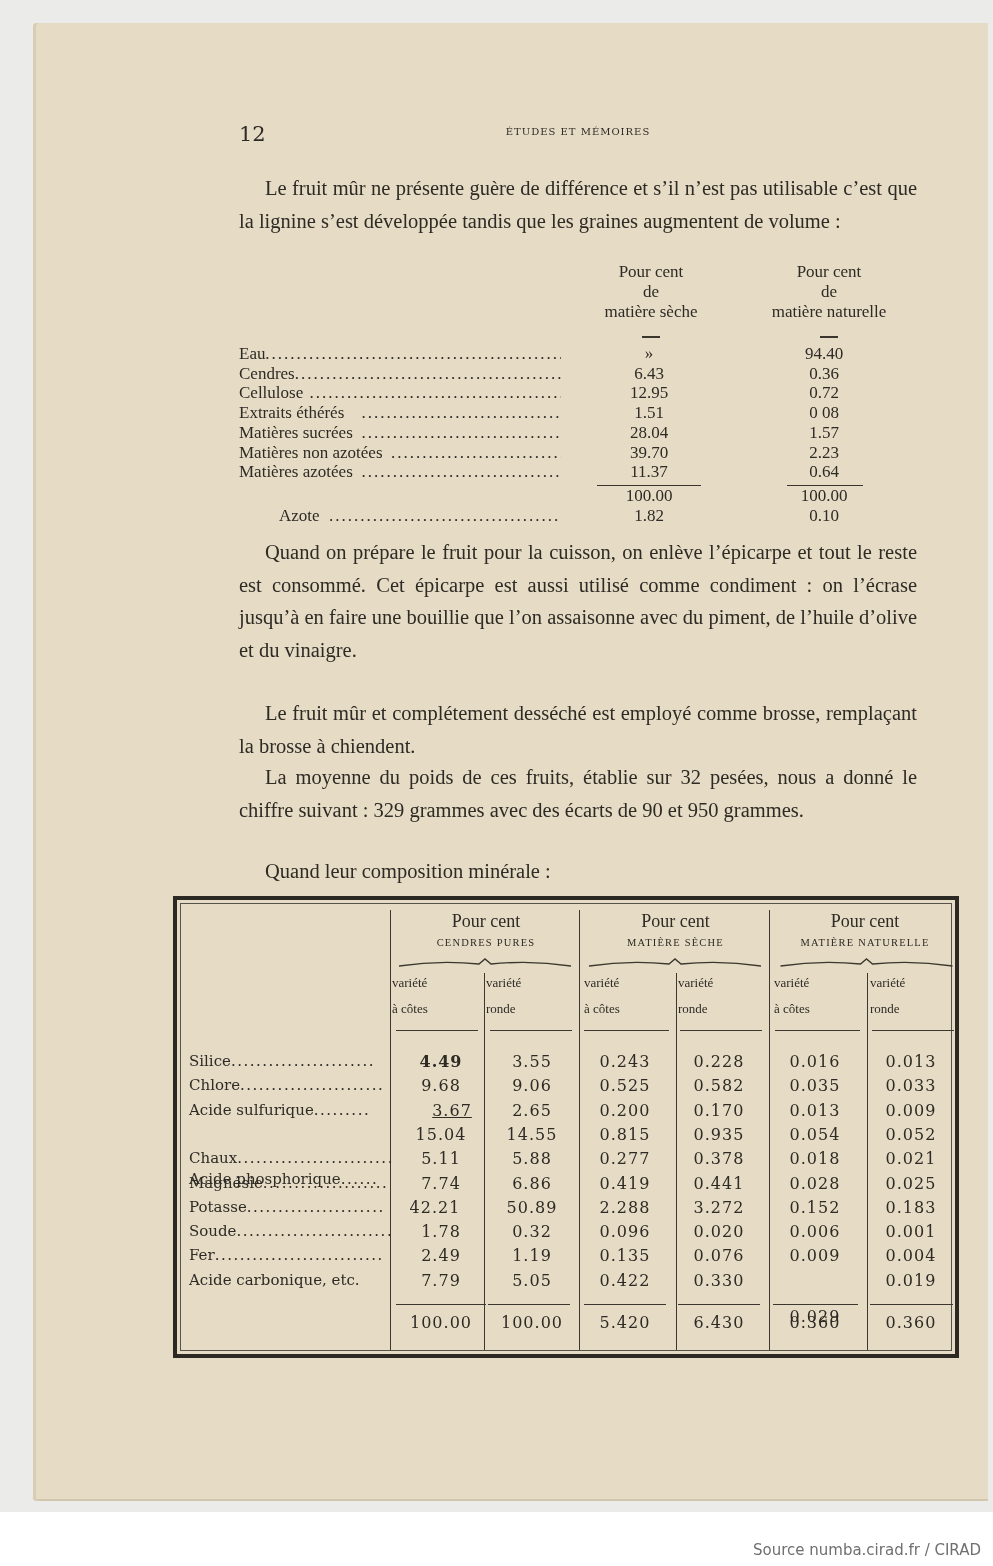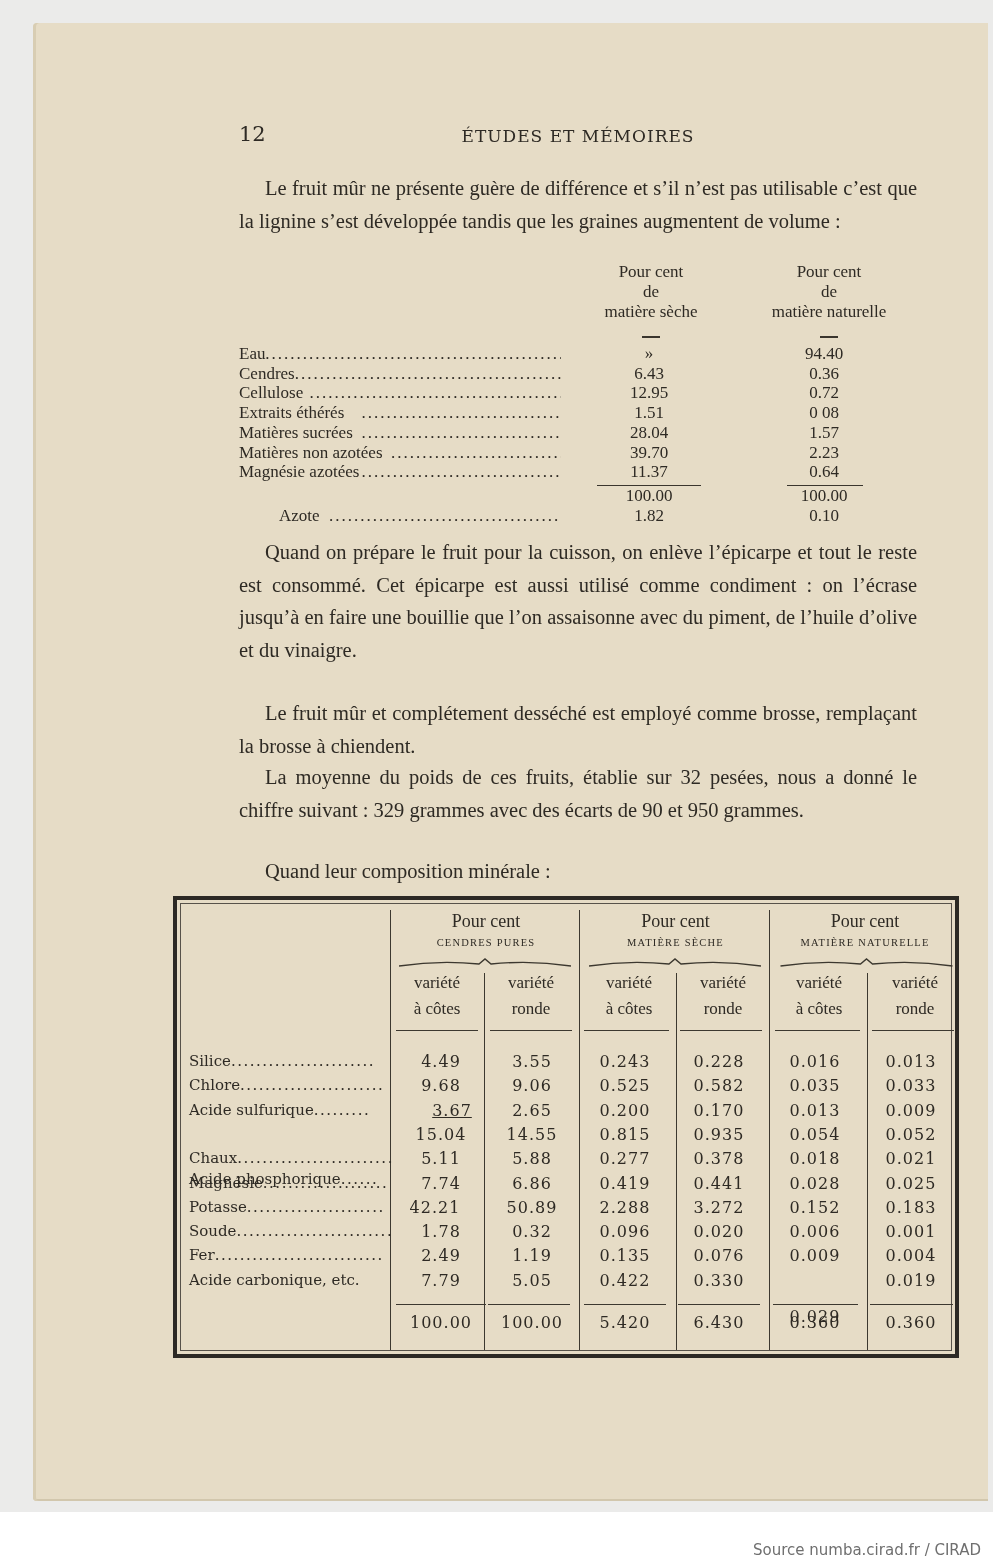--- a/index.html
+++ b/index.html
@@ -20,21 +20,21 @@
     box-shadow: inset 3px 0 0 #d8cdb3, inset 0 -2px 0 #d2c7ad;
   }
   .source {
     position:absolute; right:12px; top:1541px;
     font-family:"DejaVu Sans", sans-serif; font-size:15px; color:#6f6f6f;
   }
   .running-head { position:absolute; top:122px; left:239px; width:678px; height:26px; }
   .page-num { position:absolute; left:0; top:0; font-size:21px; }
   .head-title {
     position:absolute; left:0; right:0; top:4px; text-align:center;
-    font-size:17px; letter-spacing:1px;
+    font-size:10px; letter-spacing:1px;
   }
   .para {
     position:absolute; left:239px; width:678px;
     font-size:20.5px; line-height:32.5px; text-align:justify;
     text-align-last:left;
     font-family:"Liberation Serif", serif;
   }
   .para .indent { display:inline-block; width:26px; }
 
   
@@ -56,21 +56,21 @@
   }
   .t2-inner {
     position:absolute; left:3px; top:3px; right:3px; bottom:3px;
     border:1px solid #57524a;
   }
   .t2 .vline { position:absolute; border-left:1.3px solid #3c382f; }
   .t2 .grp { position:absolute; top:10px; text-align:center; }
   .t2 .grp .pc { font-size:18px; line-height:22px; }
   .t2 .grp .sub { font-size:10.5px; letter-spacing:1.2px; line-height:16px; margin-top:3px; }
   .t2 .brace { position:absolute; height:10px; }
-  .t2 .var { position:absolute; top:70px; text-align:center; font-size:17px; line-height:26px; }
+  .t2 .var { position:absolute; top:70px; font-size:13px; line-height:26px; }
   .t2 .hrule { position:absolute; border-top:1.5px solid #3c382f; }
   .t2 .rlabel { position:absolute; left:12px; font-size:16.5px; white-space:nowrap; font-family:"DejaVu Serif", serif; font-size:15px; }
   .t2 .cell { position:absolute; text-align:center; font-size:16px; font-family:"DejaVu Serif", serif; letter-spacing:1px; }
 </style>
 </head>
 <body>
 
 <div class="backdrop"></div>
 <div class="page"></div>
 
@@ -126,21 +126,21 @@
         <span class="v1">28.04</span>
         <span class="v2">1.57</span>
       </div>
       <div class="row" style="top: 180.5px; text-decoration: underline;">
         <span class="lbl">Matières non azotées</span>
         <span class="dots" style="left: 152px; width: 170px;">................................................................................</span>
         <span class="v1">39.70</span>
         <span class="v2">2.23</span>
       </div>
       <div class="row" style="top: 200.2px;">
-        <span class="lbl">Magnésie azotées</span>
+        <span class="lbl">Matières azotées</span>
         <span class="dots" style="left: 122.4px; width: 199.6px;">................................................................................</span>
         <span class="v1">11.37</span>
         <span class="v2">0.64</span>
       </div>
     </div>
 
   <div class="rule" style="left:358px; width:104px; top:223px;"></div>
   <div class="rule" style="left:548px; width:76px; top:223px;"></div>
 
   <div class="row" style="top:224px;">
@@ -222,21 +222,21 @@
 
   <div class="hrule" style="left:219px; width:82px; top:130px;"></div>
   <div class="hrule" style="left:313px; width:82px; top:130px;"></div>
   <div class="hrule" style="left:407px; width:85px; top:130px;"></div>
   <div class="hrule" style="left:503px; width:82px; top:130px;"></div>
   <div class="hrule" style="left:598px; width:85px; top:130px;"></div>
   <div class="hrule" style="left:695px; width:82px; top:130px;"></div>
 
   <div id="t2rows">
       <div class="rlabel" style="top: 152px;"><span>Silice</span><span style="letter-spacing: 1.5px;">.......................</span></div>
-      <div class="cell" style="top: 152px; left: 219px; width: 90px;">4.49</div>
+      <div class="cell" style="top: 152px; left: 219px; width: 90px; font-weight: bold;">4.49</div>
       <div class="cell" style="top: 152px; left: 310px; width: 90px;">3.55</div>
       <div class="cell" style="top: 152px; left: 403px; width: 90px;">0.243</div>
       <div class="cell" style="top: 152px; left: 497px; width: 90px;">0.228</div>
       <div class="cell" style="top: 152px; left: 593px; width: 90px;">0.016</div>
       <div class="cell" style="top: 152px; left: 689px; width: 90px;">0.013</div>
       <div class="rlabel" style="top: 176.3px;"><span>Chlore</span><span style="letter-spacing: 1.5px;">.......................</span></div>
       <div class="cell" style="top: 176.3px; left: 219px; width: 90px;">9.68</div>
       <div class="cell" style="top: 176.3px; left: 310px; width: 90px;">9.06</div>
       <div class="cell" style="top: 176.3px; left: 403px; width: 90px;">0.525</div>
       <div class="cell" style="top: 176.3px; left: 497px; width: 90px;">0.582</div>

